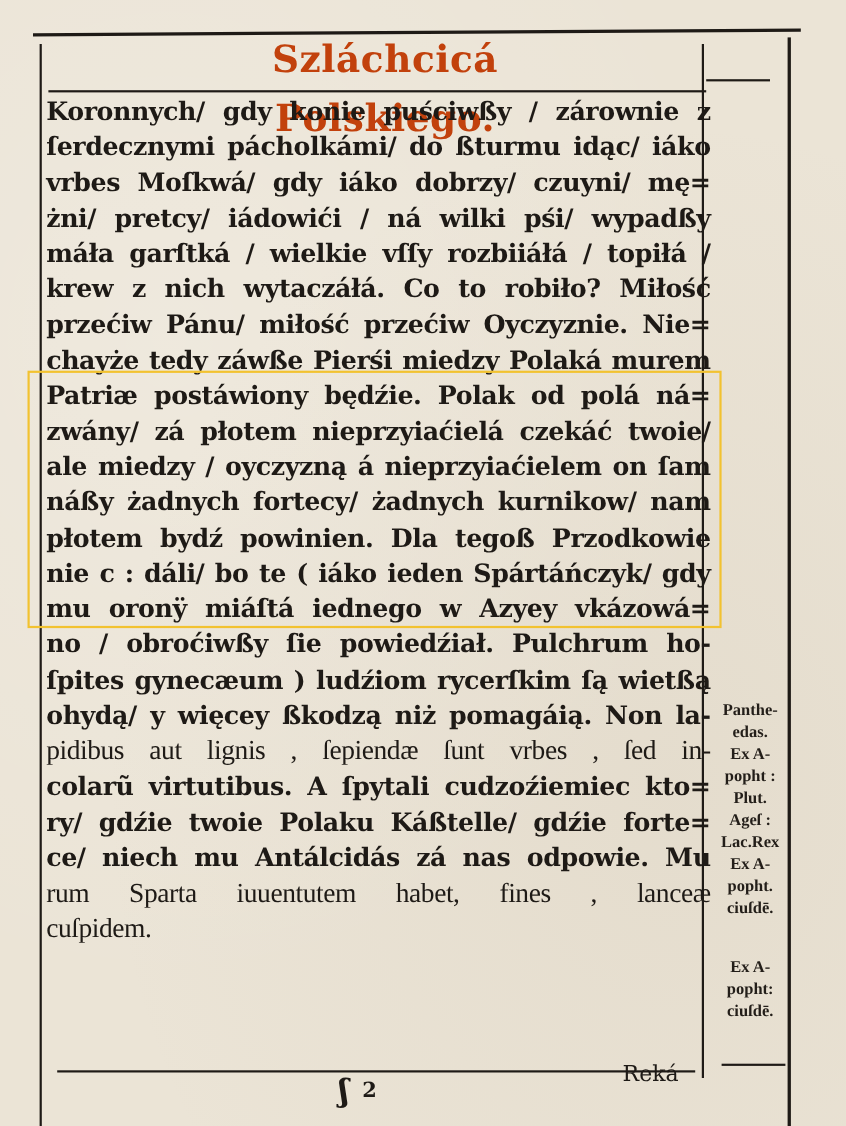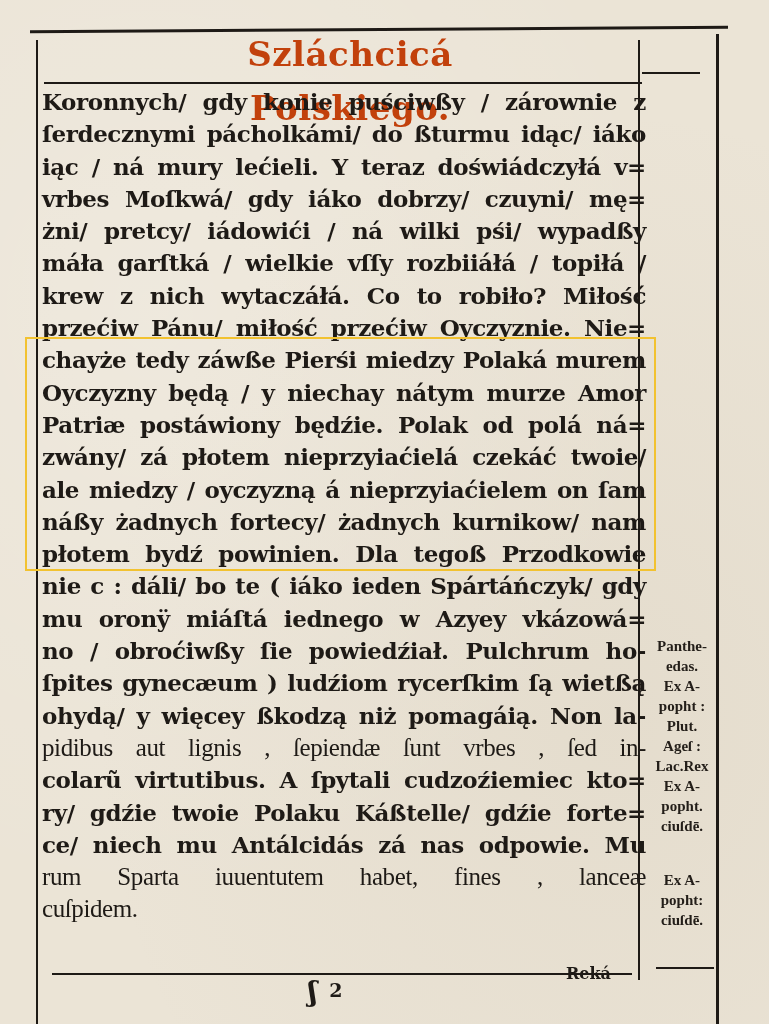--- a/index.html
+++ b/index.html
@@ -41,48 +41,46 @@
       position: absolute; left: 25px; top: 337px; width: 631px; height: 234px;
       border: 2px solid #f2c230; box-sizing: border-box; pointer-events: none;
     }
     .signature {
       position: absolute; left: 308px; top: 975px;
       font-size: 28px; font-weight: bold; font-family: "DejaVu Serif", serif;
     }
     .signature .num { font-size: 19px; margin-left: 12px; vertical-align: 4px; }
     .catchword {
       position: absolute; left: 566px; top: 964px;
-      font-size: 16px; font-weight: bold; font-family: "DejaVu Serif", serif;
+      font-size: 20px; font-weight: normal; font-family: "DejaVu Serif", serif;
     }
   </style>
 </head>
 <body>
 
 <div class="rule" style="left:30px; top:28px; width:698px; height:3px; transform:rotate(-0.35deg);"></div>
 <div class="rule" style="left:44px; top:82px; width:598px; height:2px;"></div>
 <div class="rule" style="left:36px; top:40px; width:2px; height:984px;"></div>
 <div class="rule" style="left:638px; top:40px; width:2px; height:940px;"></div>
 <div class="rule" style="left:716px; top:34px; width:3px; height:990px;"></div>
 <div class="rule" style="left:642px; top:72px; width:58px; height:2px;"></div>
 <div class="rule" style="left:52px; top:973px; width:580px; height:2px;"></div>
 <div class="rule" style="left:656px; top:967px; width:58px; height:2px;"></div>
 
 <div class="page-title">Szláchcicá Polskiego.</div>
 
 <div class="body-text">
   <div class="line">Koronnych/ gdy konie puściwßy / zárownie z</div>
   <div class="line">ſerdecznymi pácholkámi/ do ßturmu idąc/ iáko</div>
-  <div class="line">iąc / ná mury lećieli. Y teraz doświádczyłá v=</div>
   <div class="line">vrbes Moſkwá/ gdy iáko dobrzy/ czuyni/ mę=</div>
   <div class="line">żni/ pretcy/ iádowići / ná wilki pśi/ wypadßy</div>
   <div class="line">máła garſtká / wielkie vſſy rozbiiáłá / topiłá /</div>
   <div class="line">krew z nich wytaczáłá. Co to robiło? Miłość</div>
   <div class="line">przećiw Pánu/ miłość przećiw Oyczyznie. Nie=</div>
   <div class="line">chayże tedy záwße Pierśi miedzy Polaká murem</div>
-  <div class="line">Oyczyzny będą / y niechay nátym murze Amor</div>
   <div class="line">Patriæ postáwiony będźie.  Polak od polá ná=</div>
   <div class="line">zwány/ zá płotem nieprzyiaćielá czekáć twoie/</div>
   <div class="line">ale miedzy / oyczyzną á nieprzyiaćielem on ſam</div>
   <div class="line">náßy żadnych fortecy/ żadnych kurnikow/ nam</div>
   <div class="line">płotem bydź powinien. Dla tegoß Przodkowie</div>
   <div class="line">nie c : dáli/ bo te ( iáko ieden Spártáńczyk/ gdy</div>
   <div class="line">mu  oronÿ miáſtá iednego w Azyey vkázowá=</div>
   <div class="line">no / obroćiwßy ſie powiedźiał. Pulchrum ho-</div>
   <div class="line">ſpites gynecæum ) ludźiom rycerſkim ſą wietßą</div>
   <div class="line">ohydą/ y więcey ßkodzą niż pomagáią. Non la-</div>

